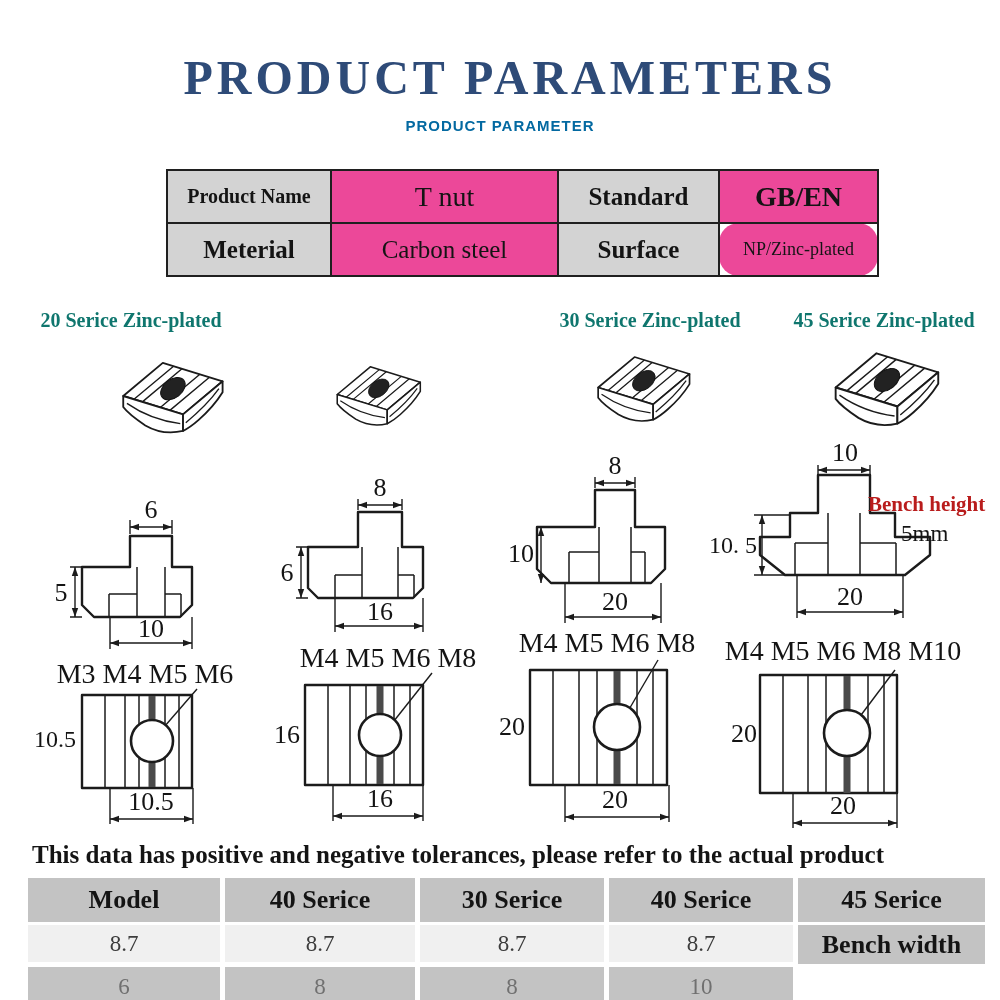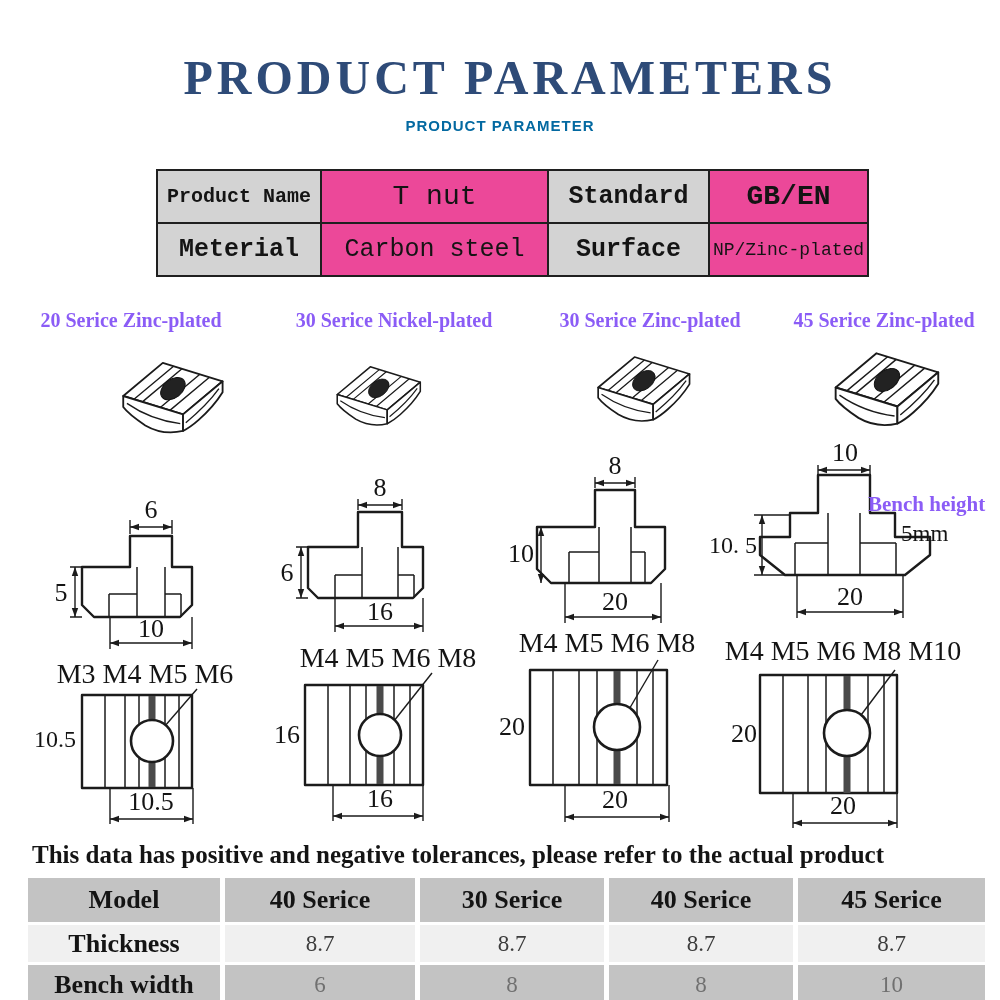--- a/index.html
+++ b/index.html
@@ -8,45 +8,45 @@
   .abs{position:absolute;}
 
   
   .title{top:50px;left:0;width:1000px;text-align:center;font-size:48px;font-weight:700;
          letter-spacing:4px;color:#2e4b78;margin-left:10px;}
   .subtitle{top:117px;left:0;width:1000px;text-align:center;
             font-family:"Liberation Sans","DejaVu Sans",sans-serif;
             font-size:15px;font-weight:700;letter-spacing:1px;color:#0369a1;}
 
   
-  table.spec{position:absolute;left:156px;top:169px;border-collapse:collapse;table-layout:fixed;font-family:Liberation Mono, monospace;}
+  table.spec{position:absolute;left:166px;top:169px;border-collapse:collapse;table-layout:fixed;}
   table.spec td{border:2.5px solid #1f1f1f;height:51px;text-align:center;vertical-align:middle;padding:0 2px;}
   td.hd{background:#d3d3d3;font-weight:700;}
   td.vl{background:#ec4899;}
-  .fs20{font-size:20px;} .fs25{font-size:25px;} .fs28{font-size:28px;} .fs18{font-size:18px;}
+  .fs20{font-size:20px;} .fs25{font-size:25px;} .fs28{font-size:28px;} .fs18{font-size:18px;border-radius:20px;}
   .bold{font-weight:700;}
 
   
   .slabel{top:309px;transform:translateX(-50%);white-space:nowrap;
-          font-size:20px;font-weight:700;color:#8b5cf6;}
+          font-size:20px;font-weight:700;color:#0f766e;}
 
   
   svg{overflow:visible;}
   .o{fill:none;stroke:#1b1b1b;stroke-width:2.4;stroke-linejoin:round;}
   .i{fill:none;stroke:#1b1b1b;stroke-width:1.5;}
   .d{fill:none;stroke:#1b1b1b;stroke-width:1.4;}
   .a{fill:#1b1b1b;stroke:none;}
   text.t{font:26px "Liberation Serif",serif;fill:#141414;}
   text.t2{font:24px "Liberation Serif",serif;fill:#141414;}
   text.m{font:28px "Liberation Serif",serif;fill:#141414;}
   .slot{fill:#4a4a4a;}
   .hole{fill:#ffffff;stroke:#1b1b1b;stroke-width:2.6;}
   .nutface{fill:#ffffff;stroke:#1b1b1b;stroke-width:2;stroke-linejoin:round;}
 
-  .bench1{top:492px;left:868px;font-size:21px;font-weight:700;color:#8b5cf6;white-space:nowrap;}
+  .bench1{top:492px;left:868px;font-size:21px;font-weight:700;color:#b91c1c;white-space:nowrap;}
   .bench2{top:521px;left:901px;font-size:23px;color:#141414;white-space:nowrap;}
 
   
   .note{top:841px;left:0;width:916px;text-align:center;font-size:25px;font-weight:700;white-space:nowrap;}
 
   
   .sizetable{top:878px;left:28px;width:957px;display:grid;
              grid-template-columns:192px 190px 184px 184px 187px;
              grid-auto-rows:auto;column-gap:5px;row-gap:3px;}
   .cell{display:flex;align-items:center;justify-content:center;font-size:26px;}
@@ -89,21 +89,20 @@
     <tr>
       <td class="hd fs25">Meterial</td>
       <td class="vl fs25">Carbon steel</td>
       <td class="hd fs25">Surface</td>
       <td class="vl fs18">NP/Zinc-plated</td>
     </tr>
   </tbody>
     </table>
 
   <div class="abs slabel" style="left:131px">20 Serice Zinc-plated</div>
-  <div class="abs slabel" style="left:394px">30 Serice Nickel-plated</div>
   <div class="abs slabel" style="left:650px">30 Serice Zinc-plated</div>
   <div class="abs slabel" style="left:884px">45 Serice Zinc-plated</div>
 
   <svg class="abs" style="left:112px;top:350px" width="120" height="92" viewBox="0 0 130 100">
       <use href="#tnut"></use>
     </svg>
   <svg class="abs" style="left:328px;top:356px" width="100" height="77" viewBox="0 0 130 100">
       <use href="#tnut"></use>
     </svg>
   <svg class="abs" style="left:588px;top:345px" width="110" height="85" viewBox="0 0 130 100">
@@ -294,21 +293,20 @@
 
   <div class="abs note">This data has positive and negative tolerances, please refer to the actual product</div>
 
   <div class="abs sizetable">
     <div class="cell r1">Model</div>
     <div class="cell r1">40 Serice</div>
     <div class="cell r1">30 Serice</div>
     <div class="cell r1">40 Serice</div>
     <div class="cell r1">45 Serice</div>
 
-    <div class="cell r2 rowlab">Thickness</div>
     <div class="cell r2 val">8.7</div>
     <div class="cell r2 val">8.7</div>
     <div class="cell r2 val">8.7</div>
     <div class="cell r2 val">8.7</div>
 
     <div class="cell r3 rowlab">Bench width</div>
     <div class="cell r3 val dim">6</div>
     <div class="cell r3 val dim">8</div>
     <div class="cell r3 val dim">8</div>
     <div class="cell r3 val dim">10</div>

